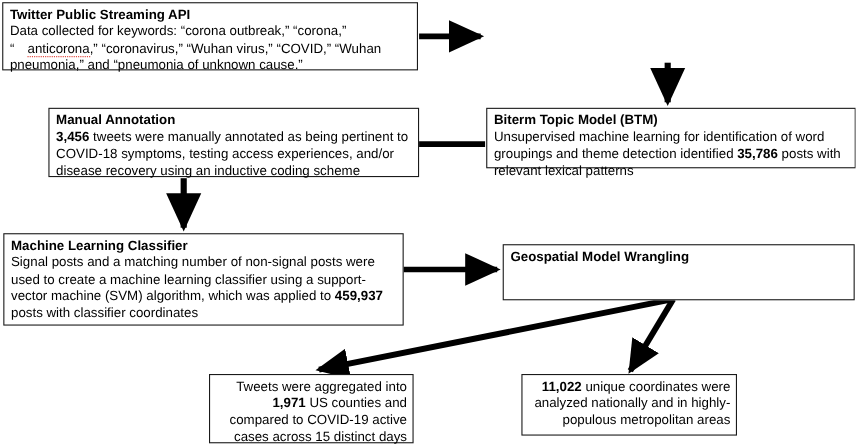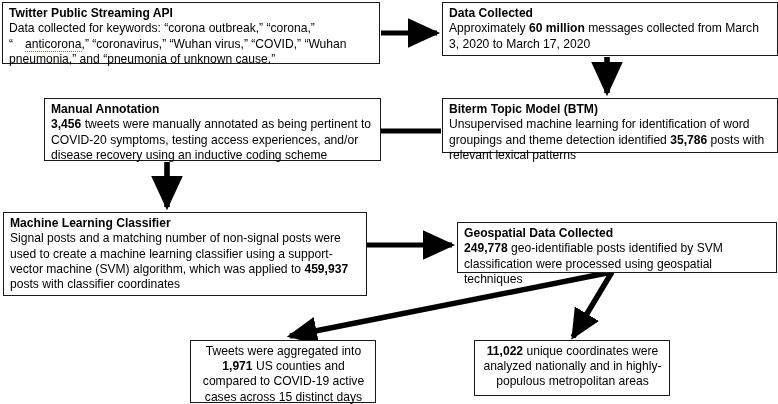--- a/index.html
+++ b/index.html
@@ -32,21 +32,21 @@
     font-weight: bold;
     font-size: 12.1px;
     line-height: 15.4px;
     margin-bottom: 0px;
   }
   .node .body {
     display: block;
     text-align: left;
   }
   .node .body b { font-weight: bold; }
-  .node.no-title .body { text-align: center; }
+  .node.no-title .body { text-align: right; }
 
   
   #n-twitter    { left: 2px;   top: 2px;   width: 378px; height: 62px; }
   #n-collected  { left: 442px; top: 2px;   width: 336px; height: 54px; }
   #n-btm        { left: 442px; top: 98px;  width: 336px; height: 55px; }
   #n-manual     { left: 3px;   top: 98px;  width: 337px; height: 63px; margin-left: 41px; }
   #n-ml         { left: 3px;   top: 212px; width: 364px; height: 84px; }
   #n-geo        { left: 457px; top: 222px; width: 320px; height: 51px; }
   #n-tweets     { left: 190px; top: 340px; width: 186px; height: 63px; }
   #n-coords     { left: 474px; top: 340px; width: 196px; height: 56px; }
@@ -92,43 +92,38 @@
     <line x1="612" y1="272" x2="290" y2="336" stroke="#000000" stroke-width="5.4" marker-end="url(#ah2)"></line>
 
     <line x1="612" y1="272" x2="573" y2="337" stroke="#000000" stroke-width="5.4" marker-end="url(#ah2)"></line>
   </svg>
 
   <div class="node" id="n-twitter">
     <span class="ttl">Twitter Public Streaming API</span>
     <span class="body"><span>Data collected for keywords: “corona outbreak,” “corona,” “</span><span class="spellred">anticorona</span><span>,” “coronavirus,” “Wuhan virus,” “COVID,” “Wuhan pneumonia,” and “pneumonia of unknown cause.”</span></span>
   </div>
 
-  <div class="node" id="n-collected">
-    <span class="ttl">Data Collected</span>
-    <span class="body"><span>Approximately </span><b>60 million</b><span> messages collected from March 3, 2020 to March 17, 2020</span></span>
-  </div>
 
   <div class="node" id="n-btm">
     <span class="ttl">Biterm Topic Model (BTM)</span>
     <span class="body"><span>Unsupervised machine learning for identification of word groupings and theme detection identified </span><b>35,786</b><span> posts with relevant lexical patterns</span></span>
   </div>
 
   <div class="node" id="n-manual">
     <span class="ttl">Manual Annotation</span>
-    <span class="body"><b>3,456</b><span> tweets were manually annotated as being pertinent to COVID-20 symptoms, testing access experiences, and/or disease recovery using an inductive coding scheme</span></span>
+    <span class="body"><b>3,456</b><span> tweets were manually annotated as being pertinent to COVID-18 symptoms, testing access experiences, and/or disease recovery using an inductive coding scheme</span></span>
   </div>
 
   <div class="node" id="n-ml">
     <span class="ttl">Machine Learning Classifier</span>
     <span class="body"><span>Signal posts and a matching number of non-signal posts were used to create a machine learning classifier using a support-vector machine (SVM) algorithm, which was applied to </span><b>459,937</b><span> posts with classifier coordinates</span></span>
   </div>
 
   <div class="node" id="n-geo">
-    <span class="ttl">Geospatial Data Collected</span>
-    <span class="body"><b>249,778</b><span> geo-identifiable posts identified by SVM classification were processed using geospatial techniques</span></span>
+    <span class="ttl">Geospatial Model Wrangling</span>
   </div>
 
   <div class="node no-title" id="n-tweets">
     <span class="body"><span>Tweets were aggregated into </span><b>1,971</b><span> US counties and compared to COVID-19 active cases across 15 distinct days</span></span>
   </div>
 
   <div class="node no-title" id="n-coords">
     <span class="body"><b>11,022</b><span> unique coordinates were analyzed nationally and in highly-populous metropolitan areas</span></span>
   </div>
 

